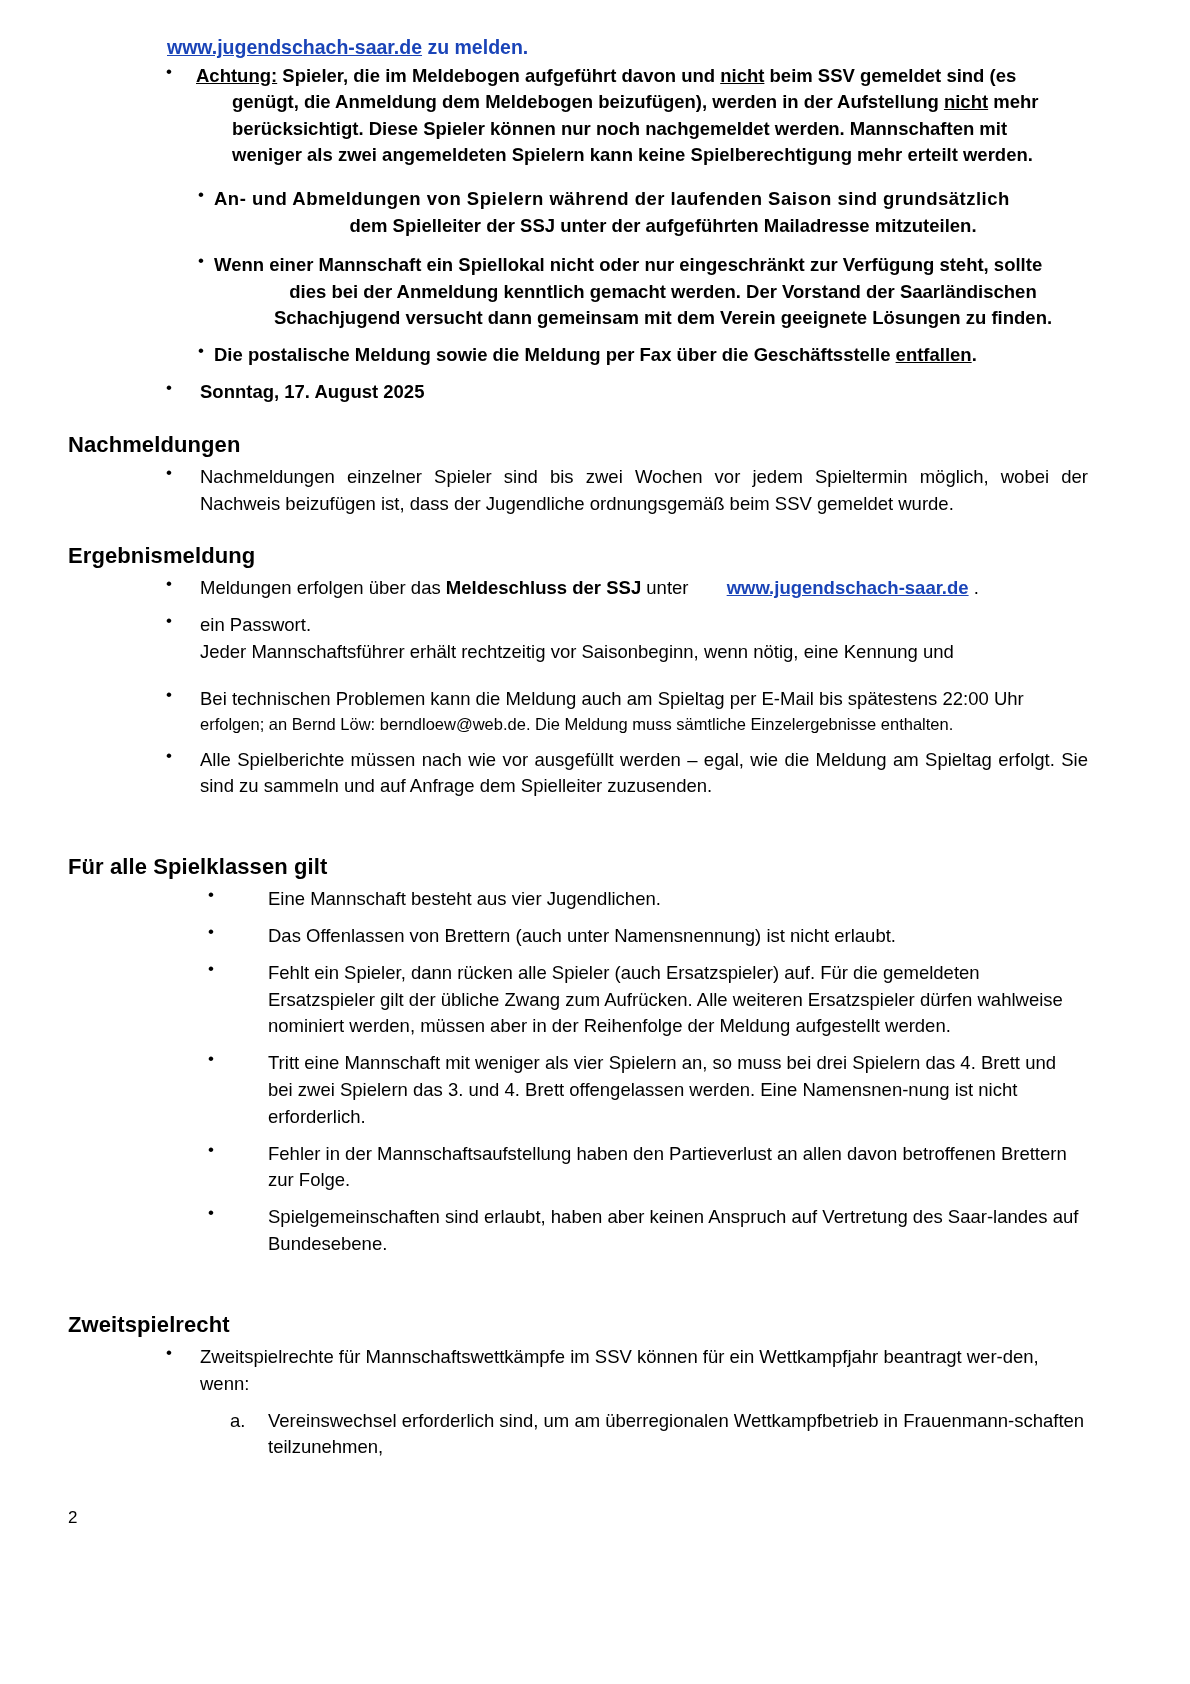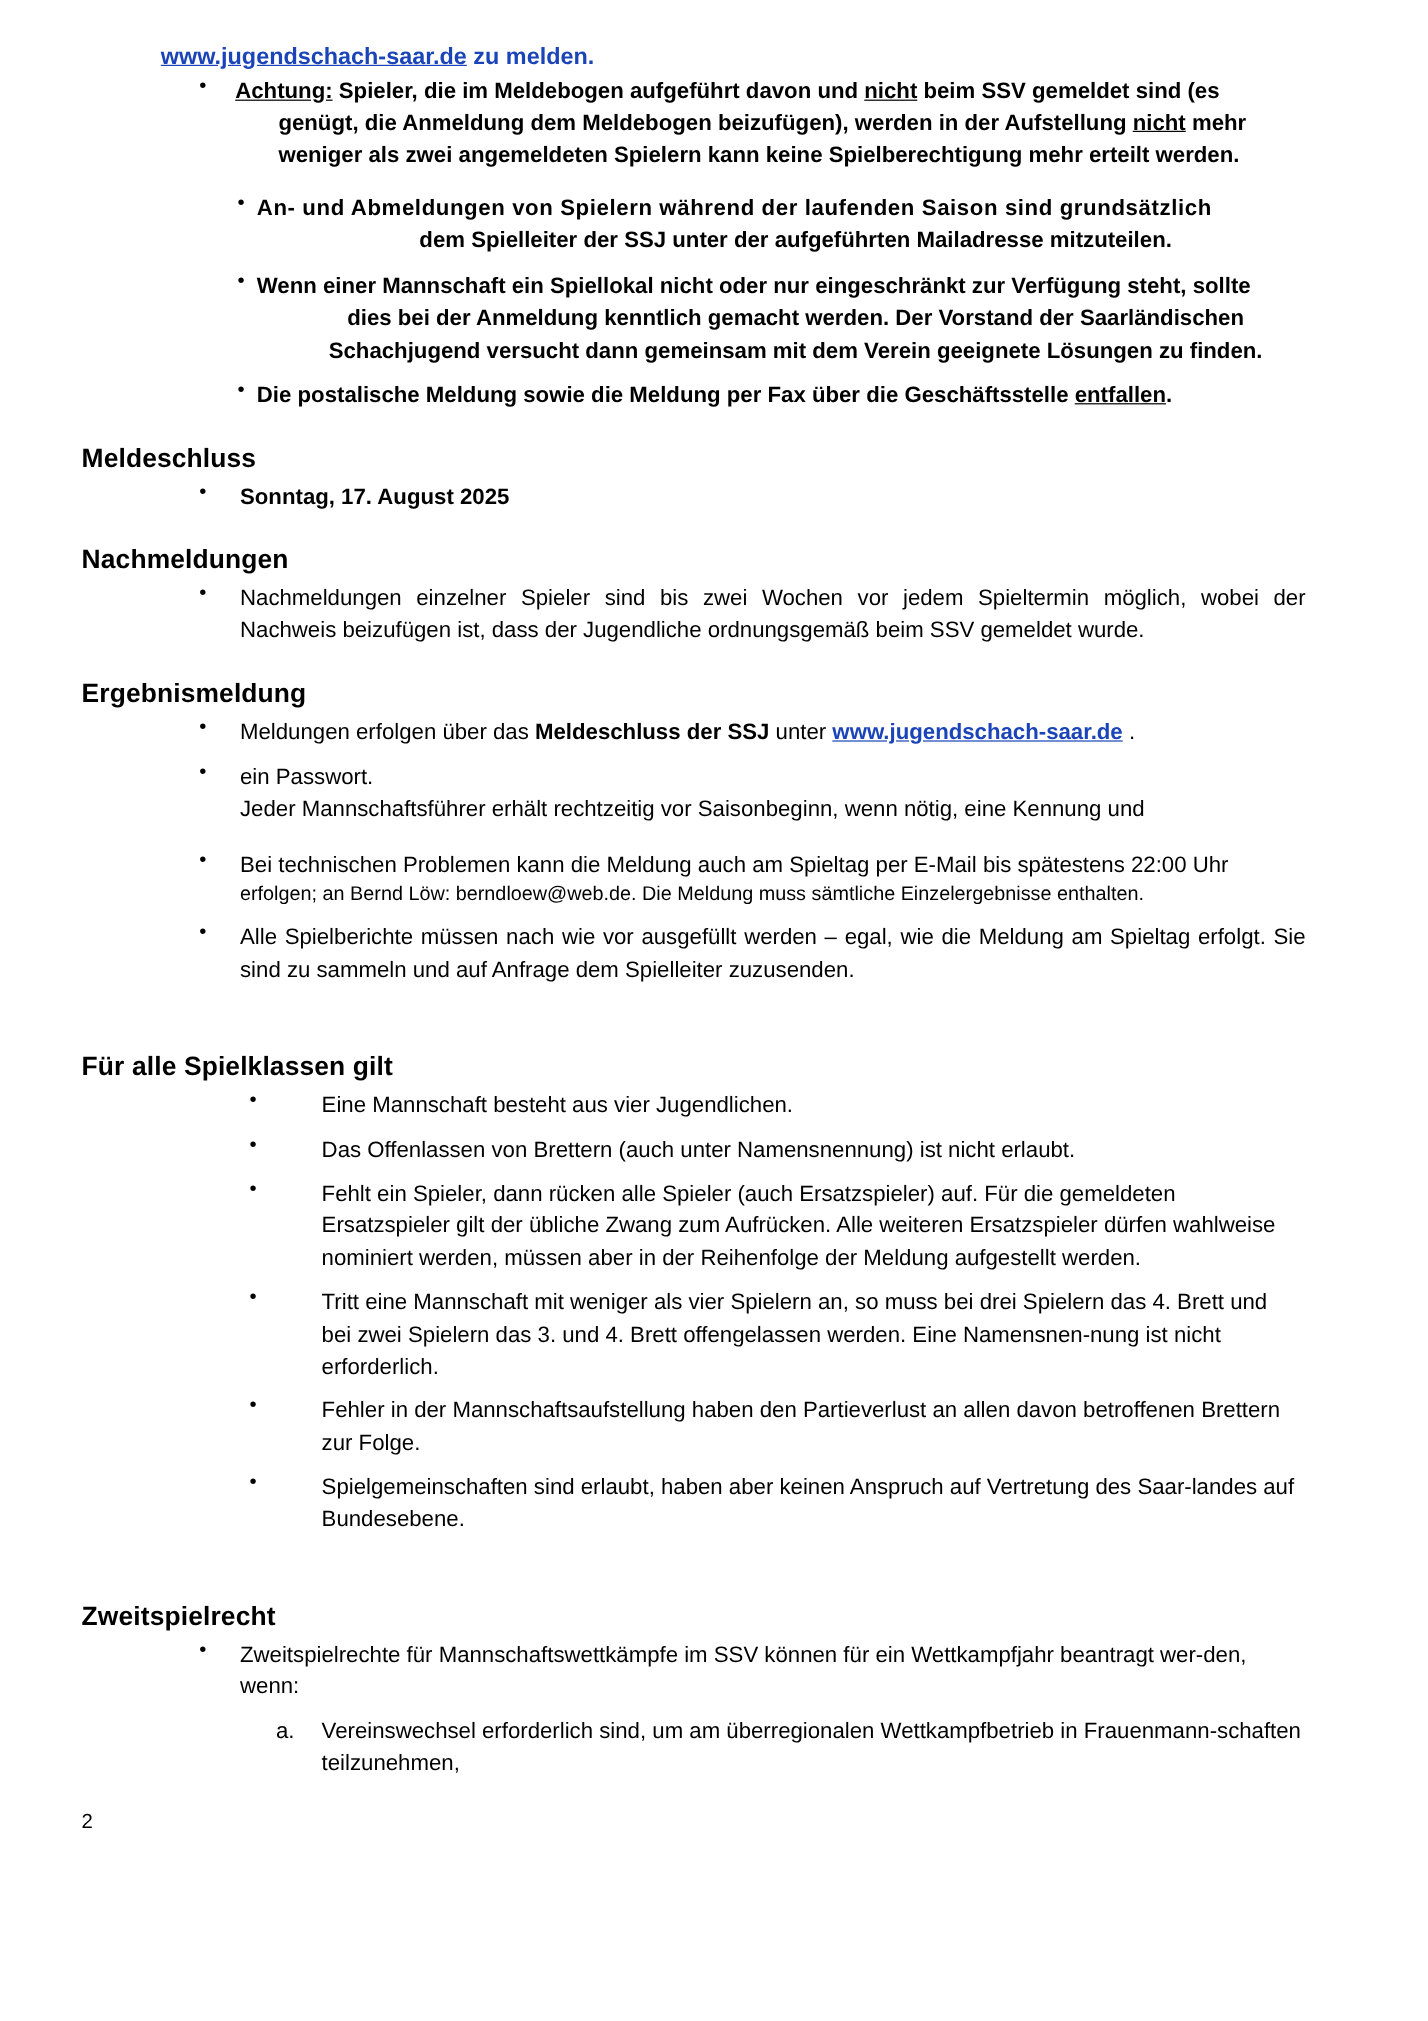--- a/index.html
+++ b/index.html
@@ -21,20 +21,21 @@
     padding: 0;
     box-sizing: border-box;
   }
   .content {
     padding: 36px 86px 0 68px;
   }
   a.link {
     color: #1a44b8;
     text-decoration: underline;
     font-weight: bold;
+    margin-left: 33px;
   }
   .topline {
     font-size: 19.5px;
     font-weight: bold;
     color: #1a44b8;
     margin: 0 0 4px 66px;
   }
   .topline .plain {
     color: #1a44b8;
   }
@@ -154,20 +155,21 @@
     <div class="topline">
       <a class="link" href="#">www.jugendschach-saar.de</a><span class="plain"> zu melden.</span>
     </div>
 
     <ul class="bl sec-top">
       <li>
         <span class="bullet dot-abs2">•</span>
         <div class="li-bold achtung-text">
           <span><u>Achtung:</u><span> Spieler, die im Meldebogen aufgeführt davon und </span><u>nicht</u><span> beim SSV gemeldet sind (es</span></span>
           <span class="cont"><span>genügt, die Anmeldung dem Meldebogen beizufügen), werden in der Aufstellung </span><u>nicht</u><span> mehr</span></span>
+          <span class="cont">berücksichtigt.   Diese Spieler können nur noch nachgemeldet werden. Mannschaften mit</span>
           <span class="cont">weniger als zwei angemeldeten Spielern kann keine Spielberechtigung mehr erteilt werden.</span>
         </div>
       </li>
 
       <li style="margin-top:18px">
         <span class="bullet dot-abs">•</span>
         <div class="b-li">
           <span style="display:block; letter-spacing:0.5px;">An- und Abmeldungen von Spielern während der laufenden Saison sind grundsätzlich</span>
           <span class="cont" style="margin-left:8px;">dem Spielleiter der SSJ unter der aufgeführten Mailadresse mitzuteilen.</span>
         </div>
@@ -183,21 +185,20 @@
       </li>
 
       <li style="margin-top:4px">
         <span class="bullet dot-abs">•</span>
         <div class="b-li">
           <span>Die postalische Meldung sowie die Meldung per Fax über die Geschäftsstelle </span><u>entfallen</u><span>.</span>
         </div>
       </li>
     </ul>
 
-    <h2 class="head">Meldeschluss</h2>
     <ul class="bl reg-list">
       <li>
         <span class="bullet dot-abs2" style="left:98px">•</span>
         <span class="txt" style="font-weight:bold;">Sonntag, 17. August 2025</span>
       </li>
     </ul>
 
     <h2 class="head">Nachmeldungen</h2>
     <ul class="bl reg-list">
       <li>

